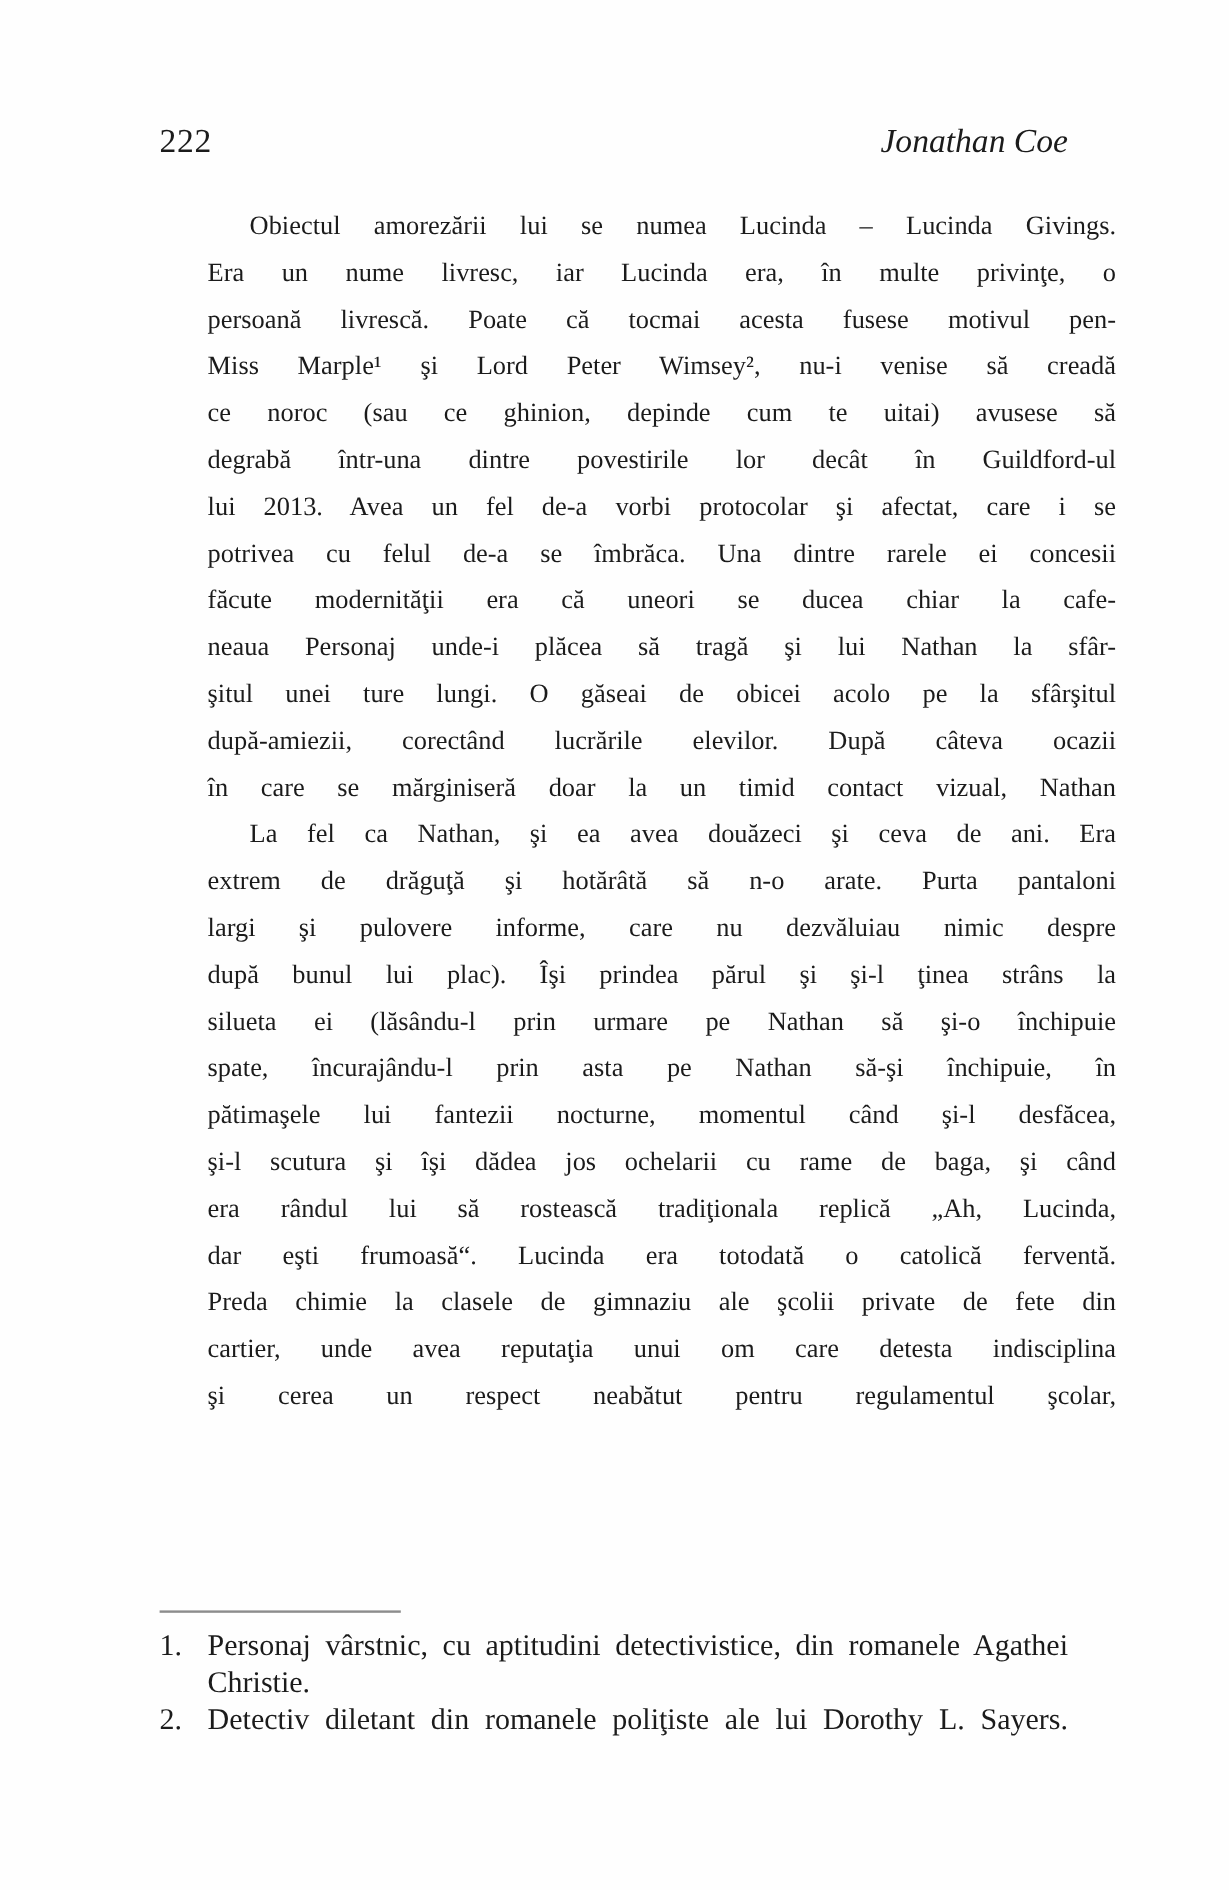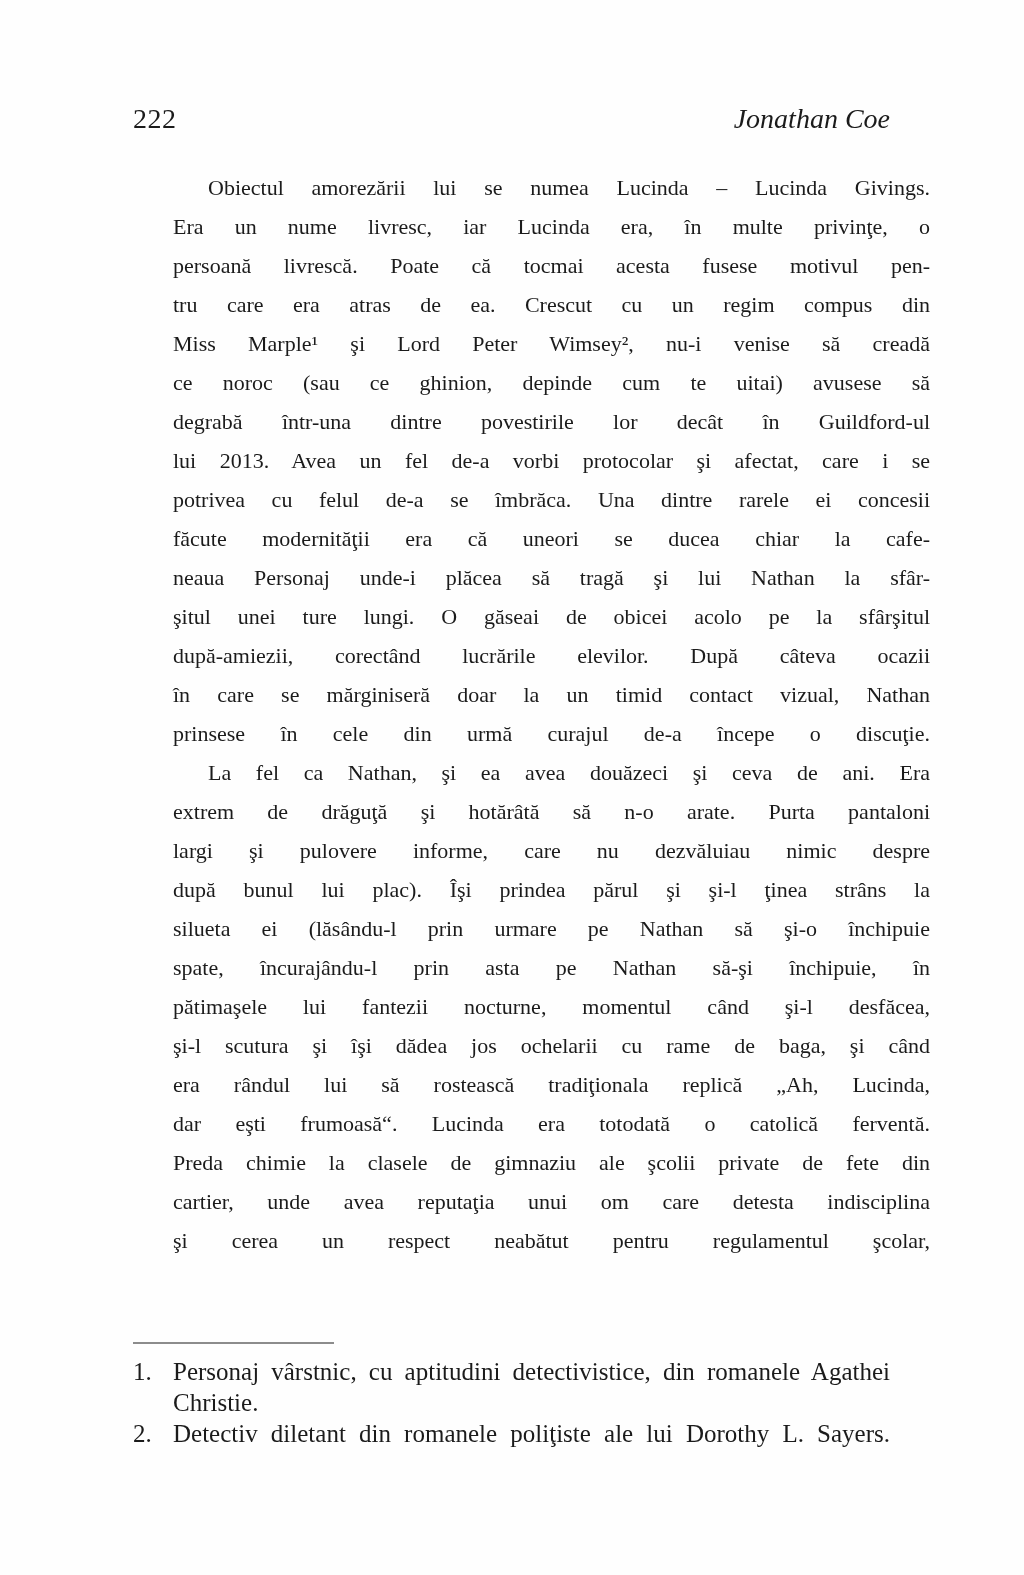--- a/index.html
+++ b/index.html
@@ -88,32 +88,30 @@
 
   <header class="running-header">
     <span class="folio">222</span>
     <span class="running-head">Jonathan Coe</span>
   </header>
 
   <main class="body-text">
       <div class="bline indent">Obiectul amorezării lui se numea Lucinda – Lucinda Givings.</div>
       <div class="bline">Era un nume livresc, iar Lucinda era, în multe privinţe, o</div>
       <div class="bline">persoană livrescă. Poate că tocmai acesta fusese motivul pen-</div>
-      <div class="bline">tru care era atras de ea. Crescut cu un regim compus din</div>
       <div class="bline">Miss Marple¹ şi Lord Peter Wimsey², nu-i venise să creadă</div>
       <div class="bline">ce noroc (sau ce ghinion, depinde cum te uitai) avusese să</div>
       <div class="bline">degrabă într-una dintre povestirile lor decât în Guildford-ul</div>
       <div class="bline">lui 2013. Avea un fel de-a vorbi protocolar şi afectat, care i se</div>
       <div class="bline">potrivea cu felul de-a se îmbrăca. Una dintre rarele ei concesii</div>
       <div class="bline">făcute modernităţii era că uneori se ducea chiar la cafe-</div>
       <div class="bline">neaua Personaj unde-i plăcea să tragă şi lui Nathan la sfâr-</div>
       <div class="bline">şitul unei ture lungi. O găseai de obicei acolo pe la sfârşitul</div>
       <div class="bline">după-amiezii, corectând lucrările elevilor. După câteva ocazii</div>
       <div class="bline">în care se mărginiseră doar la un timid contact vizual, Nathan</div>
-      <div class="bline">prinsese în cele din urmă curajul de-a începe o discuţie.</div>
       <div class="bline indent">La fel ca Nathan, şi ea avea douăzeci şi ceva de ani. Era</div>
       <div class="bline">extrem de drăguţă şi hotărâtă să n-o arate. Purta pantaloni</div>
       <div class="bline">largi şi pulovere informe, care nu dezvăluiau nimic despre</div>
       <div class="bline">după bunul lui plac). Îşi prindea părul şi şi-l ţinea strâns la</div>
       <div class="bline">silueta ei (lăsându-l prin urmare pe Nathan să şi-o închipuie</div>
       <div class="bline">spate, încurajându-l prin asta pe Nathan să-şi închipuie, în</div>
       <div class="bline">pătimaşele lui fantezii nocturne, momentul când şi-l desfăcea,</div>
       <div class="bline">şi-l scutura şi îşi dădea jos ochelarii cu rame de baga, şi când</div>
       <div class="bline">era rândul lui să rostească tradiţionala replică „Ah, Lucinda,</div>
       <div class="bline">dar eşti frumoasă“. Lucinda era totodată o catolică ferventă.</div>

